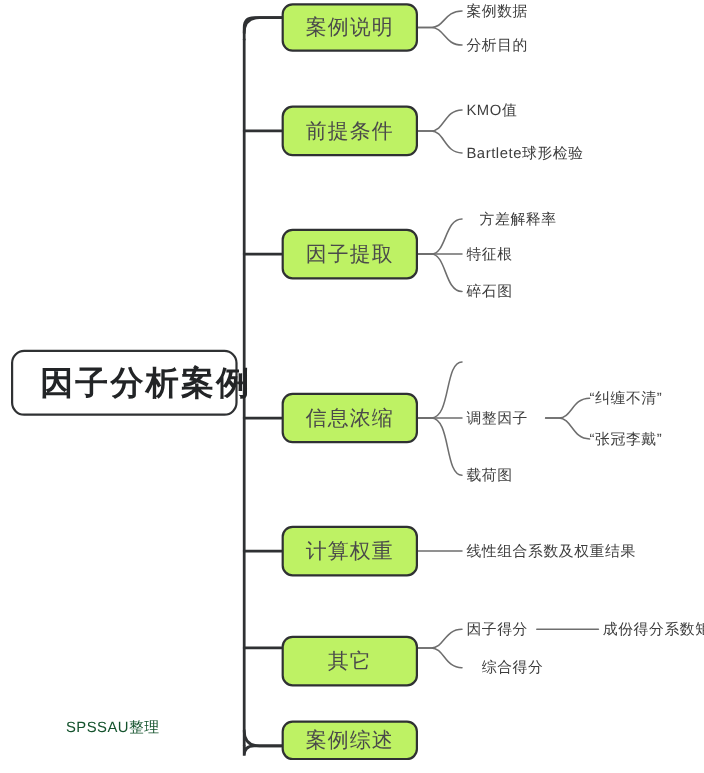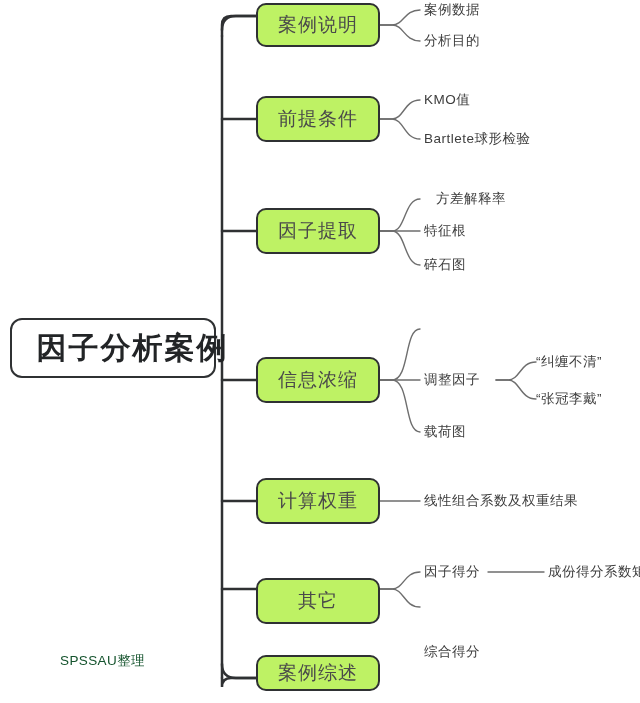--- a/index.html
+++ b/index.html
@@ -172,19 +172,19 @@
 
   <div class="leaf-label" style="left:424px; top:380px;">调整因子</div>
   <div class="leaf-label" style="left:424px; top:432px;">载荷图</div>
 
   <div class="leaf-label lvl3" style="left:536px; top:362px;">“纠缠不清”</div>
   <div class="leaf-label lvl3" style="left:536px; top:399px;">“张冠李戴”</div>
 
   <div class="leaf-label" style="left:424px; top:501px;">线性组合系数及权重结果</div>
 
   <div class="leaf-label" style="left:424px; top:572px;">因子得分</div>
-  <div class="leaf-label" style="left:424px; top:607px;margin-top:45px;">综合得分</div>
+  <div class="leaf-label" style="left:438px; top:607px;">综合得分</div>
 
   <div class="leaf-label lvl3" style="left:548px; top:572px;">成份得分系数矩阵</div>
 
   <div class="footnote" style="left:60px; top:652px;">SPSSAU整理</div>
 
 </div>
 
 </body></html>

